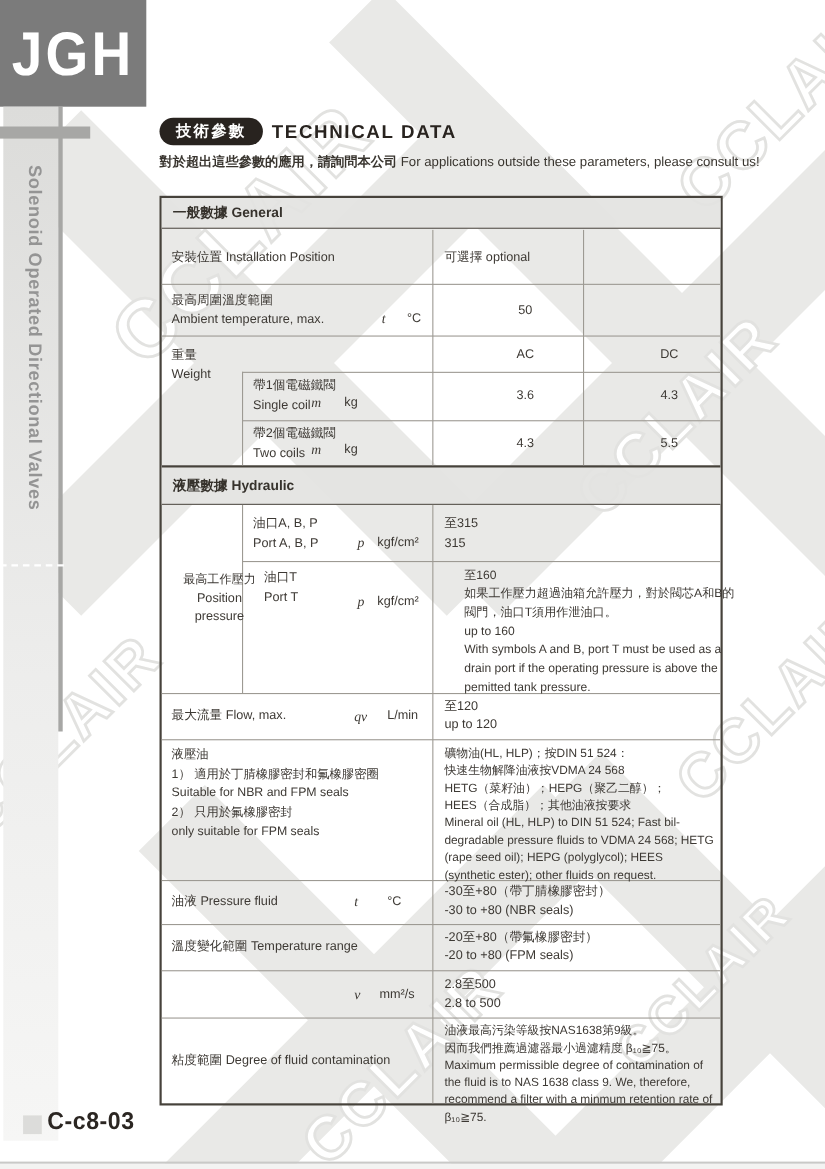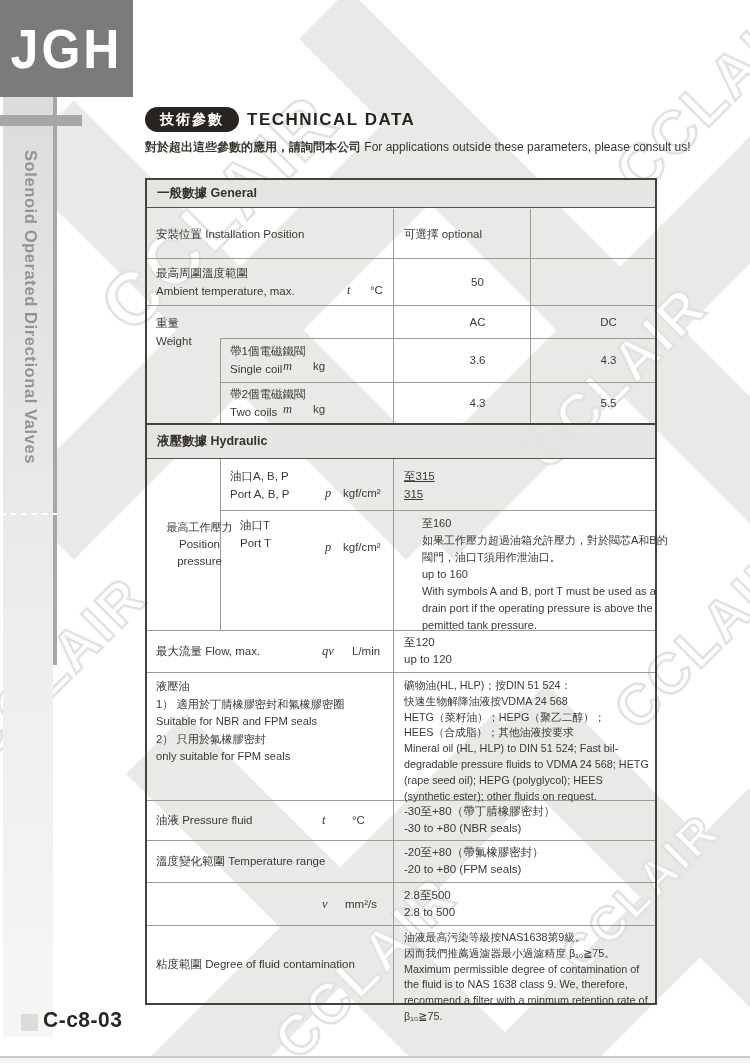--- a/index.html
+++ b/index.html
@@ -163,21 +163,21 @@
   <div>Position</div>
   <div>pressure</div>
 </div>
 
 <div class="abs cell c-vcenter" style="left:220px;top:459px;width:173px;height:51px;padding-left:10px;box-sizing:border-box;">
   <div>油口A, B, P</div>
   <div>Port  A, B, P</div>
   <span class="sym" style="left:105px;bottom:8px;">p</span>
   <span class="unit" style="left:123px;bottom:8px;">kgf/cm²</span>
 </div>
-<div class="abs cell c-vcenter pre" style="left:393px;top:459px;width:262px;height:51px;padding-left:11px;box-sizing:border-box;text-decoration:underline;">至315
+<div class="abs cell c-vcenter pre" style="left:393px;top:459px;width:262px;height:51px;padding-left:11px;box-sizing:border-box;">至315
 315</div>
 
 <div class="abs cell c-top" style="left:220px;top:510px;width:173px;height:120px;padding-left:20px;box-sizing:border-box;">
   <div>油口T</div>
   <div>Port T</div>
   <span class="sym" style="left:105px;top:28px;">p</span>
   <span class="unit" style="left:123px;top:28px;">kgf/cm²</span>
 </div>
 <div class="abs cell pre small" style="left:393px;top:510px;width:262px;height:120px;padding:5px 4px 0 11px;box-sizing:border-box;margin-left:18px;">至160
 如果工作壓力超過油箱允許壓力，對於閥芯A和B的

